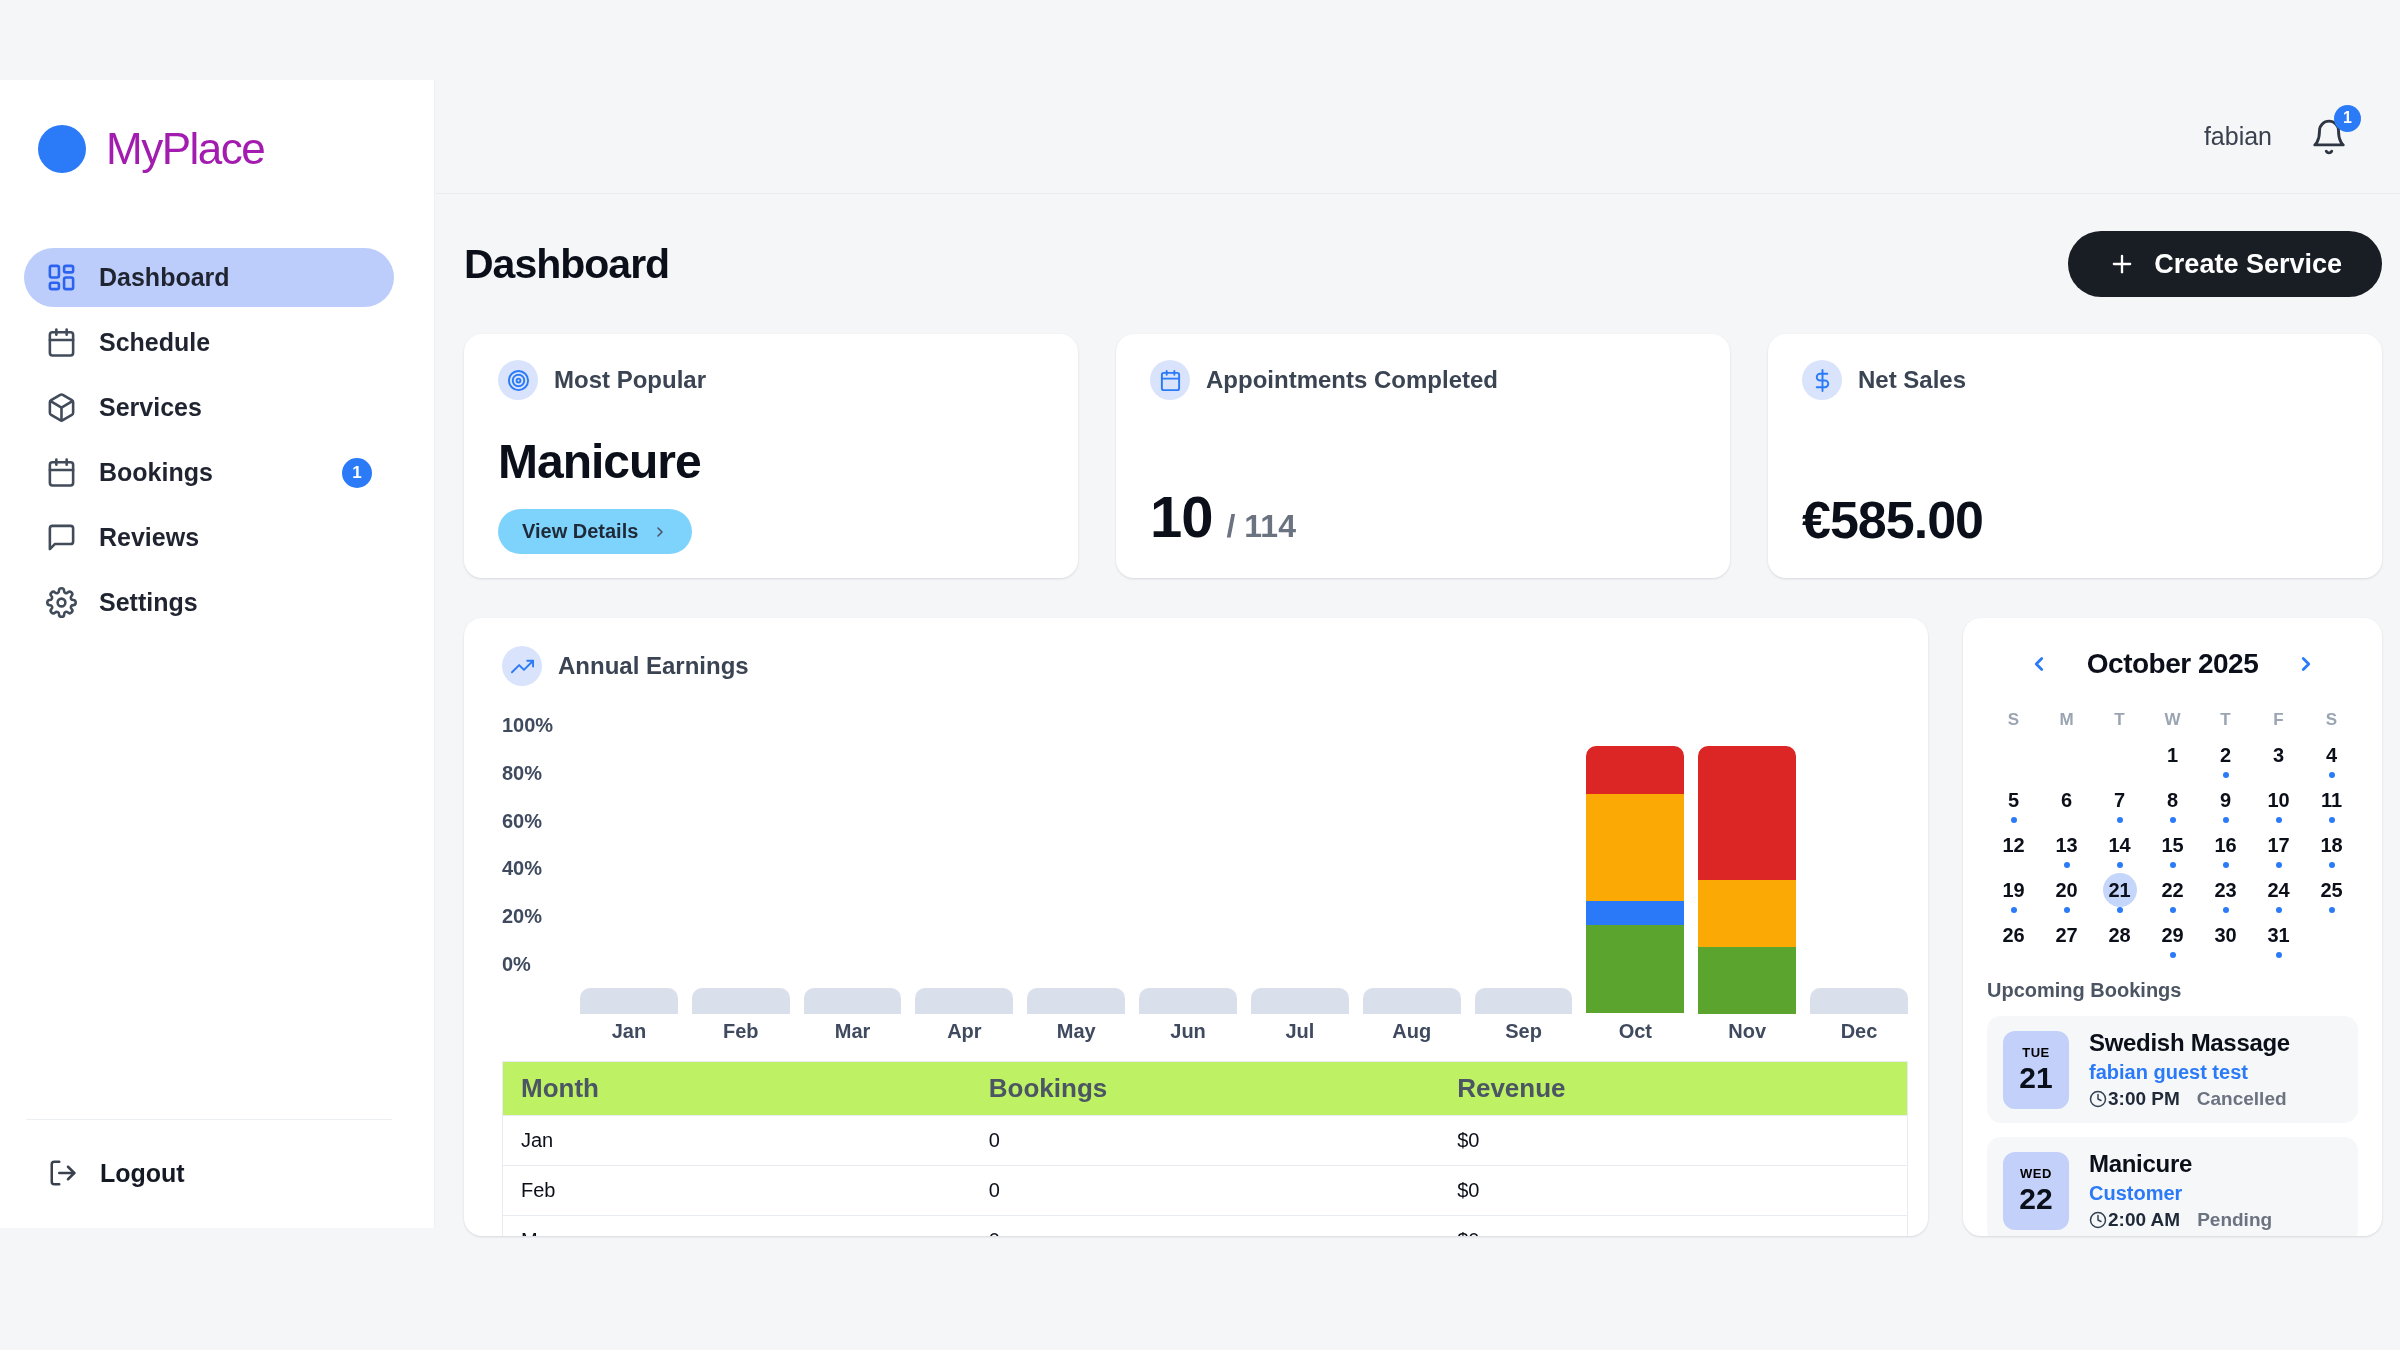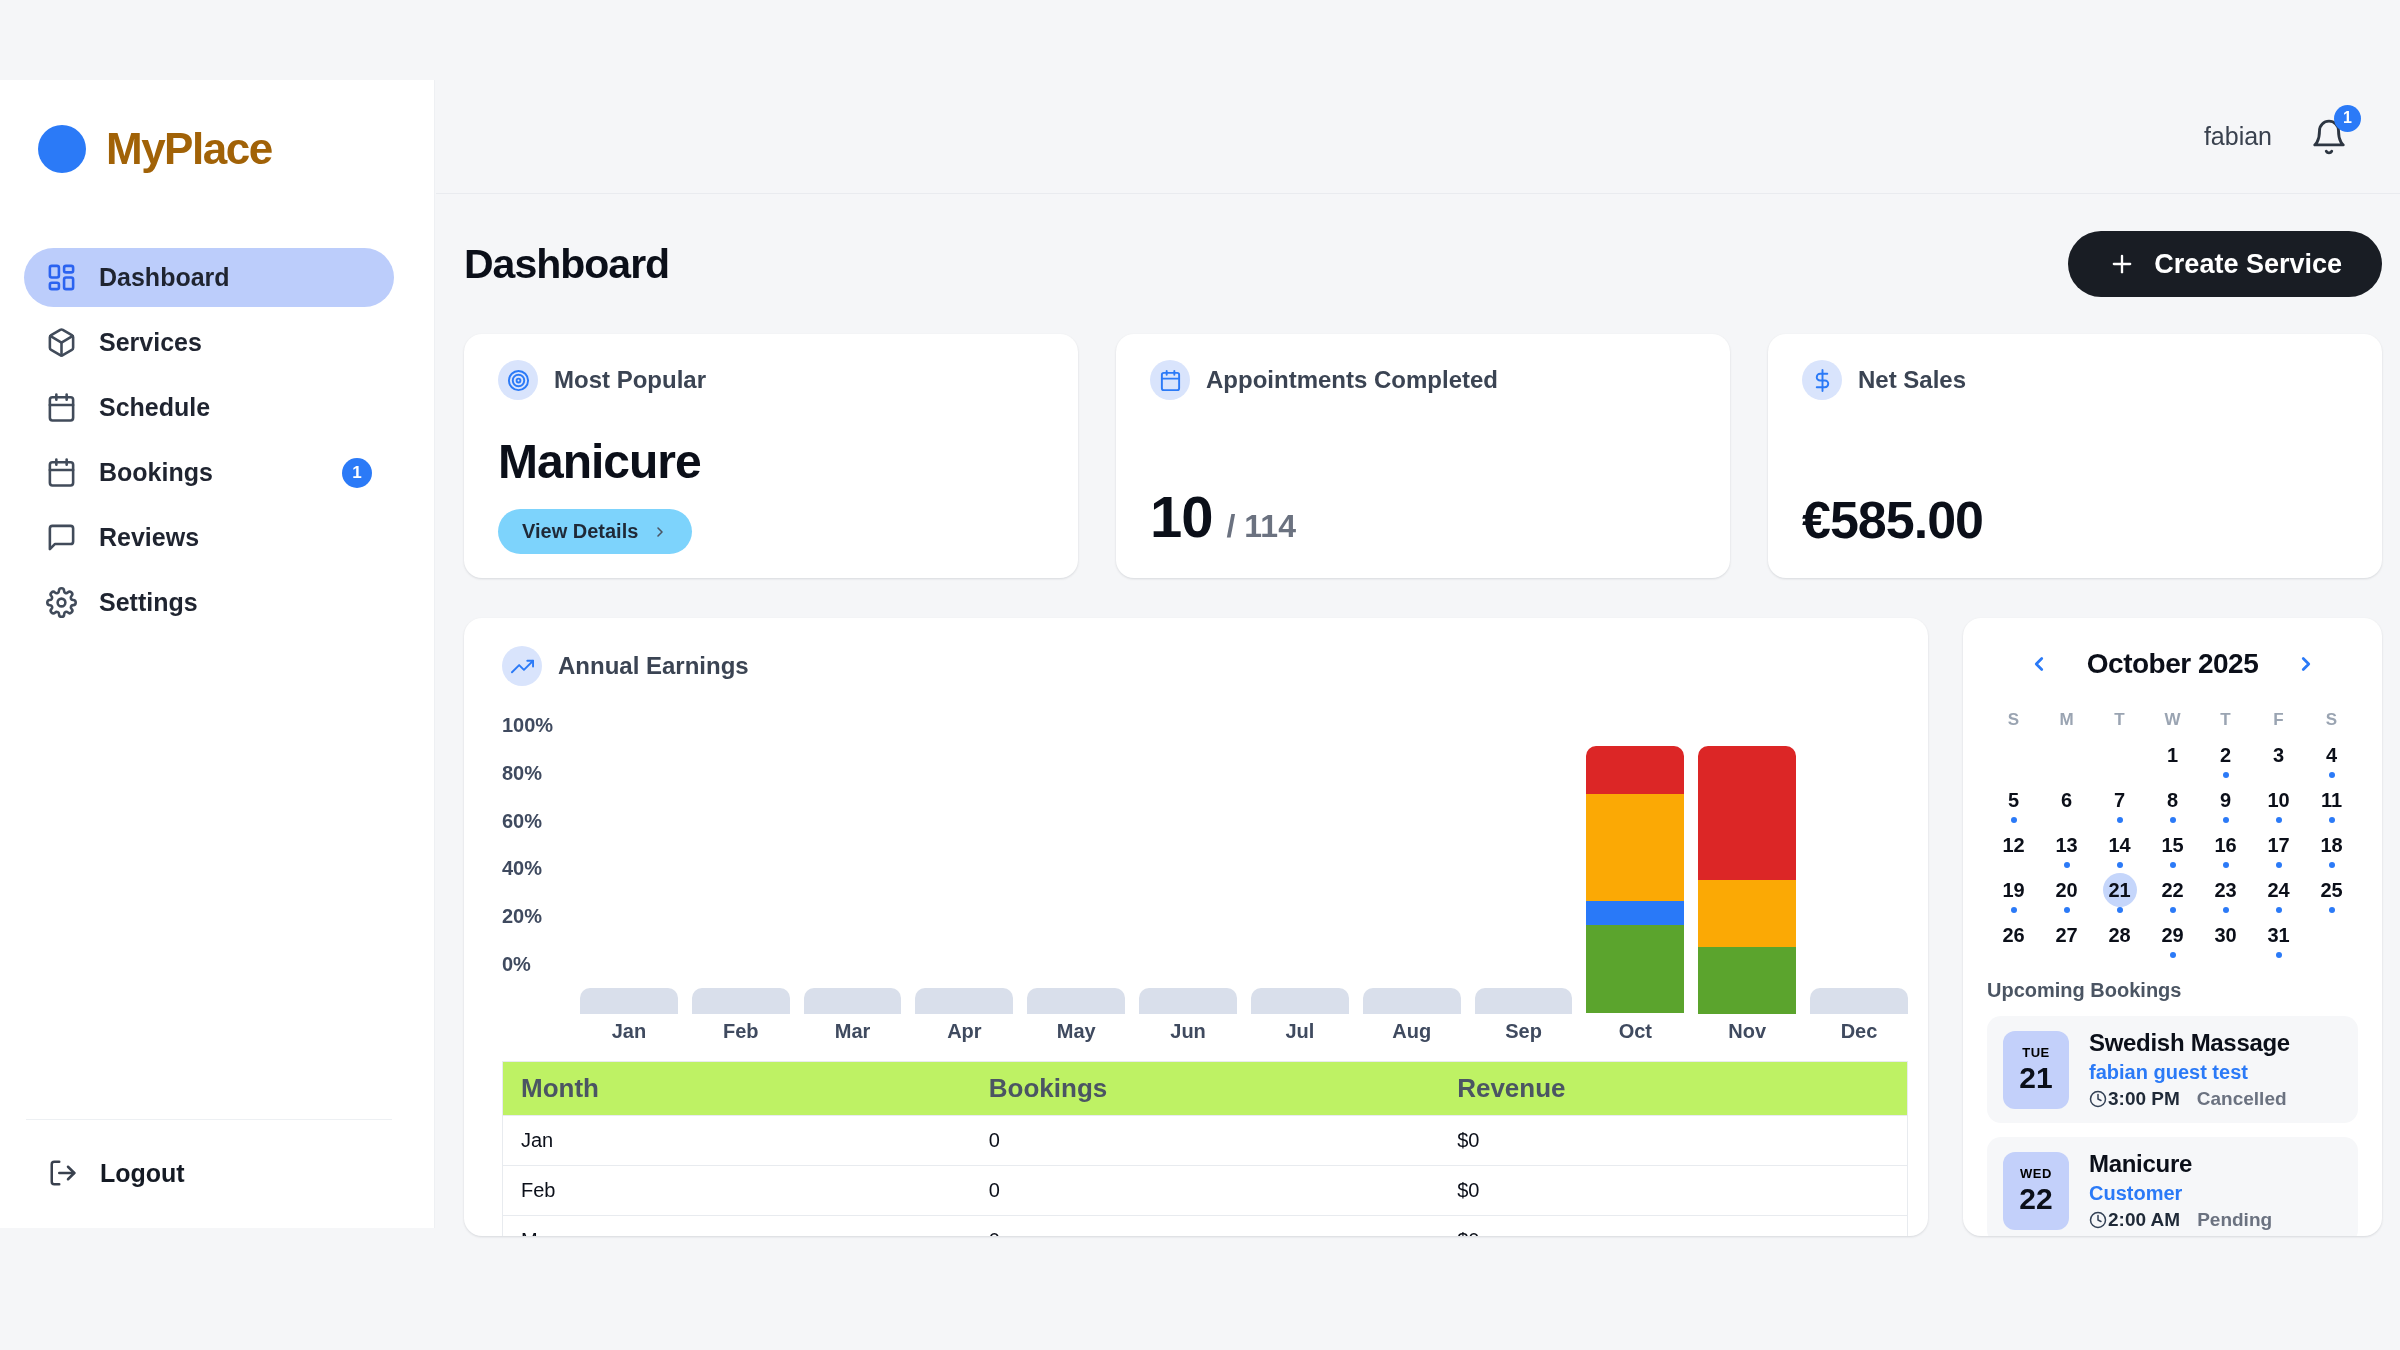--- a/index.html
+++ b/index.html
@@ -5,21 +5,21 @@
   * { margin:0; padding:0; box-sizing:border-box; }
   html,body { width:2400px; height:1350px; overflow:hidden; }
   body { font-family:"Liberation Sans", sans-serif; background:#f5f6f8; color:#0b0f19; }
   .app { position:relative; width:2400px; height:1350px; background:#f5f6f8; }
 
   
   .sidebar { position:absolute; left:0; top:80px; width:435px; height:1148px; background:#fff;
              border-right:1px solid #eef0f3; display:flex; flex-direction:column; }
   .logo-row { display:flex; align-items:center; gap:20px; padding:44px 30px 0 38px; }
   .logo-dot { width:48px; height:48px; border-radius:50%; background:#2b7af7; flex:0 0 auto; }
-  .logo-text { font-size:44px; font-weight:700; letter-spacing:-1.5px; color:#a16207; }
+  .logo-text { font-size:44px; font-weight:400; letter-spacing:-1.5px; color:#a21caf; }
   .nav { margin-top:74px; display:flex; flex-direction:column; gap:6px; }
   .nav-item { display:flex; align-items:center; gap:22px; margin:0 40px 0 24px; padding:14px 22px;
               border-radius:999px; font-size:25px; font-weight:700; color:#1f2430; cursor:pointer; }
   .nav-item.active { background:#bccdfb; }
   .nav-item .nicon { width:31px; height:31px; color:#414b5a; flex:0 0 auto; display:flex; }
   .nav-item.active .nicon { color:#2b63f0; }
   .nav-item svg { width:100%; height:100%; }
   .nav-badge { margin-left:auto; width:30px; height:30px; border-radius:50%; background:#2b7af7;
                color:#fff; font-size:17px; font-weight:700; display:flex; align-items:center; justify-content:center; }
   .sidebar-bottom { margin-top:auto; padding-bottom:40px; }
@@ -137,38 +137,38 @@
               <rect x="3" y="3" width="7" height="9" rx="1.5"></rect>
               <rect x="14" y="3" width="7" height="5" rx="1.5"></rect>
               <rect x="14" y="12" width="7" height="9" rx="1.5"></rect>
               <rect x="3" y="16" width="7" height="5" rx="1.5"></rect>
             </svg>
           </span>
           <span>Dashboard</span>
         </div>
         <div class="nav-item">
           <span class="nicon">
-            <svg viewBox="0 0 24 24" fill="none" stroke="currentColor" stroke-width="2" stroke-linecap="round" stroke-linejoin="round">
-              <path d="M21 16V8a2 2 0 0 0-1-1.73l-7-4a2 2 0 0 0-2 0l-7 4A2 2 0 0 0 3 8v8a2 2 0 0 0 1 1.73l7 4a2 2 0 0 0 2 0l7-4A2 2 0 0 0 21 16z"></path>
-              <polyline points="3.27 6.96 12 12.01 20.73 6.96"></polyline>
-              <line x1="12" y1="22.08" x2="12" y2="12"></line>
-            </svg>
-          </span>
-          <span>Services</span>
-        </div>
-        <div class="nav-item">
-          <span class="nicon">
             <svg viewBox="0 0 24 24" fill="none" stroke="currentColor" stroke-width="2" stroke-linecap="round">
               <rect x="3" y="4" width="18" height="18" rx="2"></rect>
               <line x1="16" y1="2" x2="16" y2="6"></line>
               <line x1="8" y1="2" x2="8" y2="6"></line>
               <line x1="3" y1="10" x2="21" y2="10"></line>
             </svg>
           </span>
           <span>Schedule</span>
+        </div>
+        <div class="nav-item">
+          <span class="nicon">
+            <svg viewBox="0 0 24 24" fill="none" stroke="currentColor" stroke-width="2" stroke-linecap="round" stroke-linejoin="round">
+              <path d="M21 16V8a2 2 0 0 0-1-1.73l-7-4a2 2 0 0 0-2 0l-7 4A2 2 0 0 0 3 8v8a2 2 0 0 0 1 1.73l7 4a2 2 0 0 0 2 0l7-4A2 2 0 0 0 21 16z"></path>
+              <polyline points="3.27 6.96 12 12.01 20.73 6.96"></polyline>
+              <line x1="12" y1="22.08" x2="12" y2="12"></line>
+            </svg>
+          </span>
+          <span>Services</span>
         </div>
         <div class="nav-item">
           <span class="nicon">
             <svg viewBox="0 0 24 24" fill="none" stroke="currentColor" stroke-width="2" stroke-linecap="round">
               <rect x="3" y="4" width="18" height="18" rx="2"></rect>
               <line x1="16" y1="2" x2="16" y2="6"></line>
               <line x1="8" y1="2" x2="8" y2="6"></line>
               <line x1="3" y1="10" x2="21" y2="10"></line>
             </svg>
           </span>

